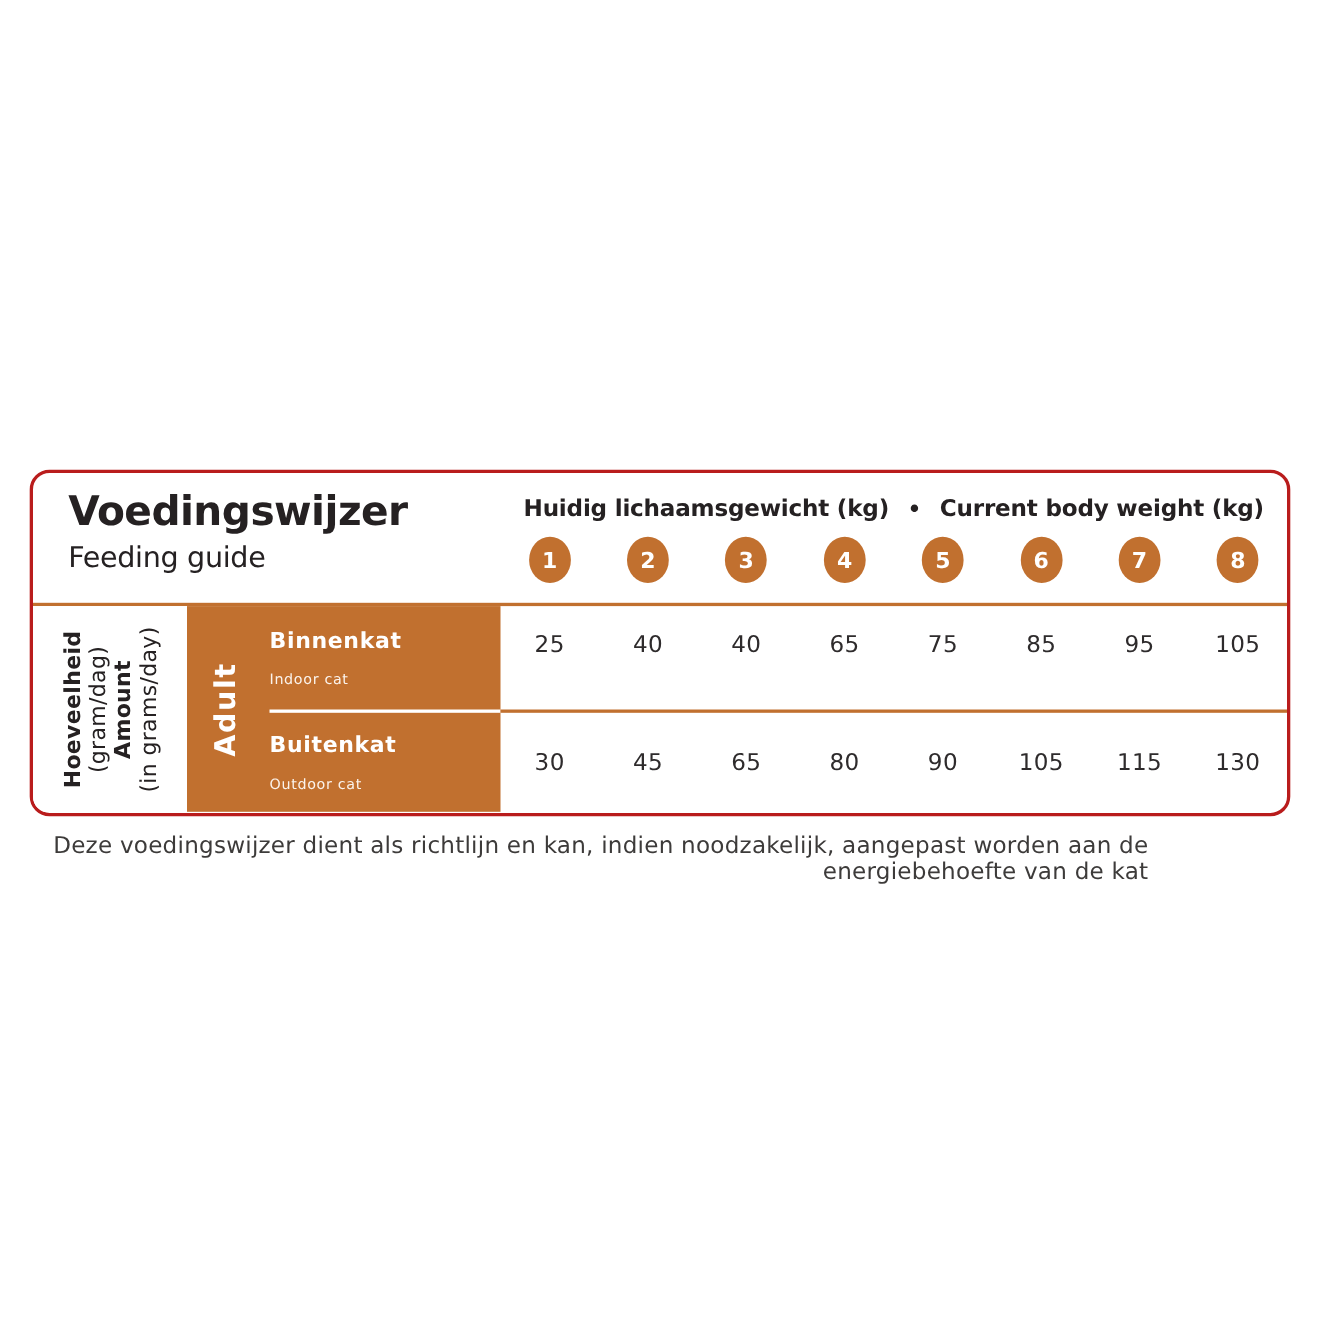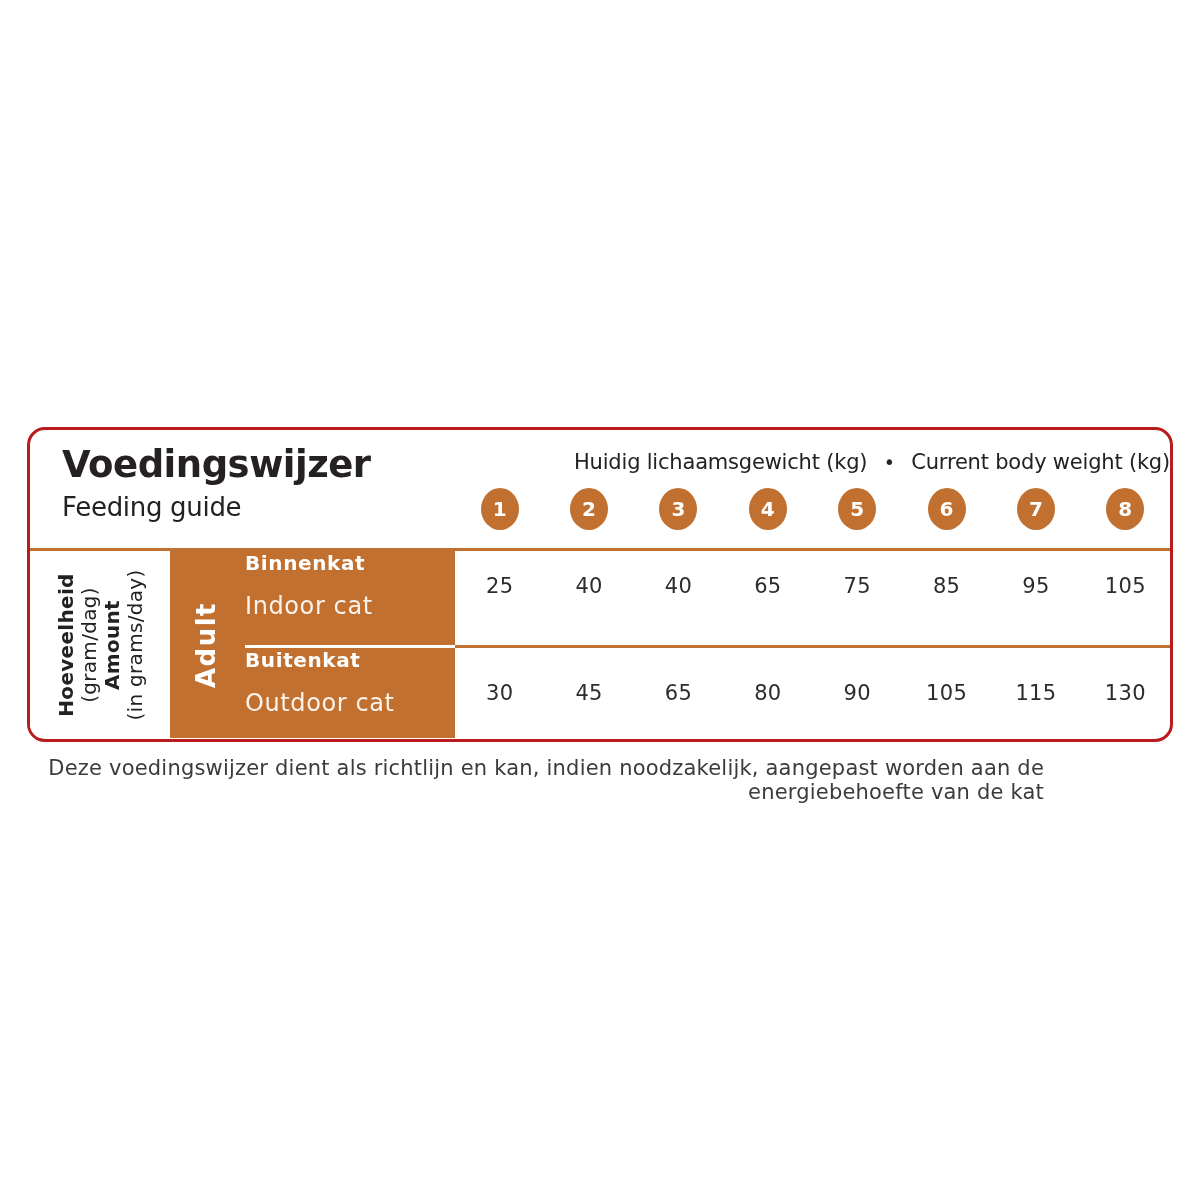--- a/index.html
+++ b/index.html
@@ -13,21 +13,21 @@
     background: #fff; border: 3px solid #b91c1c; border-radius: 18px; overflow: hidden;
   }
 
   
   .title-block { position: absolute; left: 32px; top: 16px; color: #252122; }
   .title-main { font-size: 37px; font-weight: 700; letter-spacing: -0.5px; line-height: 1.05; }
   .title-sub  { font-size: 26px; font-weight: 400; letter-spacing: -0.3px; margin-top: 7px; }
 
   .weights-header {
     position: absolute; left: 425px; top: 20px; width: 715px;
-    text-align: right; font-size: 21px; font-weight: 400; color: #252122; letter-spacing: -0.2px;
+    text-align: center; font-size: 21px; font-weight: 700; color: #252122; letter-spacing: -0.2px;
     white-space: nowrap;
   }
   .weights-header .sep { display: inline-block; margin: 0 10px; font-size: 19px; }
 
   .circle-row {
     position: absolute; left: 425px; top: 57px; width: 715px; height: 44px;
     display: flex;
   }
   .circle-cell { flex: 1 1 0; display: flex; align-items: center; justify-content: center; }
   .num-circle {
@@ -48,25 +48,25 @@
   .amount-lines { text-align: center; font-size: 20px; line-height: 1.15; color: #252122; letter-spacing: 0.3px; }
   .amount-lines .b { font-weight: 700; }
 
   .orange-block { position: absolute; left: 140px; top: 121px; width: 285px; height: 187px; background: #c1702f; }
 
   .adult-strip { position: absolute; left: 140px; top: 121px; width: 73px; height: 187px;
     display: flex; align-items: center; justify-content: center; }
   .adult-label { color: #fff; font-size: 26px; font-weight: 700; letter-spacing: 1.5px; }
 
   .row-label { position: absolute; left: 215px; width: 210px; display: flex; flex-direction: column;
-    justify-content: flex-start; color: #fff; }
+    justify-content: center; color: #fff; }
   .row-label.r1 { top: 121px; height: 94px; }
   .row-label.r2 { top: 218px; height: 90px; }
   .row-label .nl { font-size: 20px; font-weight: 700; letter-spacing: 0.6px; }
-  .row-label .en { font-size: 24px; font-weight: 400; letter-spacing: 0.6px; margin-top: 17px; color: #fbf3ec; }
+  .row-label .en { font-size: 13px; font-weight: 400; letter-spacing: 0.6px; margin-top: 17px; color: #fbf3ec; }
 
   .divider-white { position: absolute; left: 215px; top: 215px; width: 210px; height: 3px; background: #fff; }
   .divider-orange { position: absolute; left: 425px; top: 215px; width: 715px; height: 3px; background: #c1702f; }
 
   .value-row { position: absolute; left: 425px; width: 715px; display: flex; }
   .value-row.r1 { top: 109px; height: 94px; }
   .value-row.r2 { top: 218px; height: 90px; }
   .value-cell { flex: 1 1 0; display: flex; align-items: center; justify-content: center;
     font-size: 21px; color: #2e2b2c; letter-spacing: 0.3px; }
 

